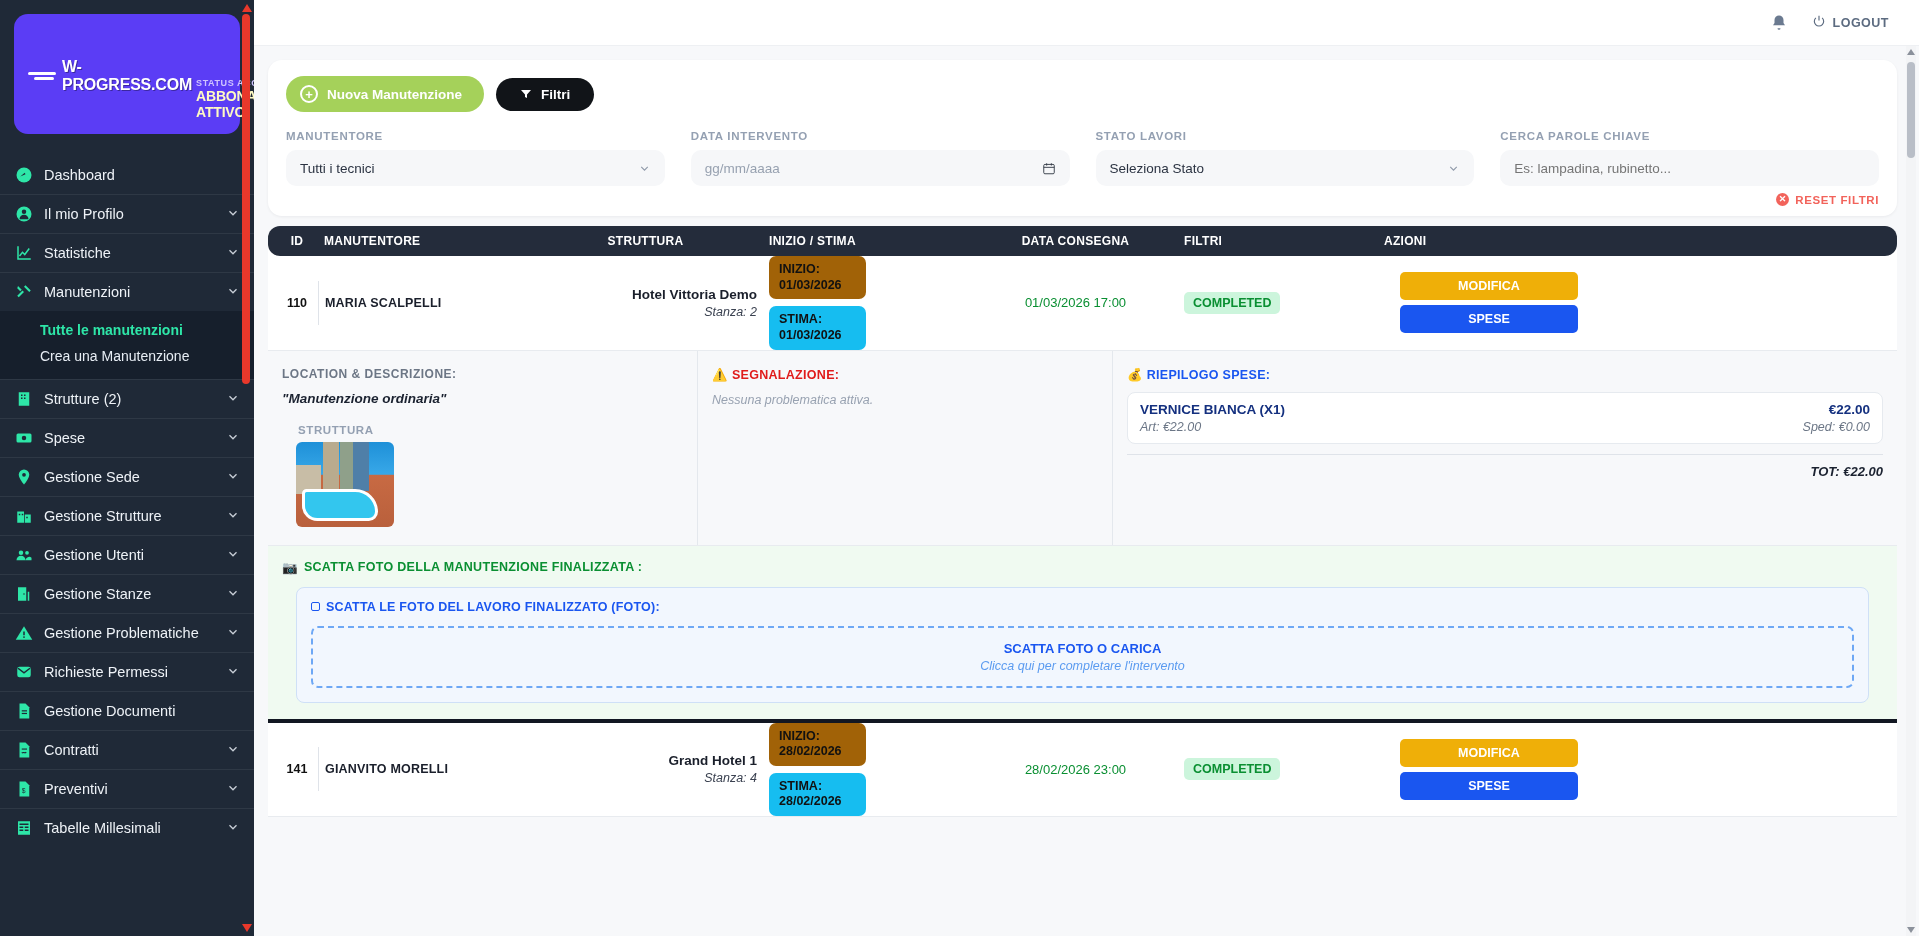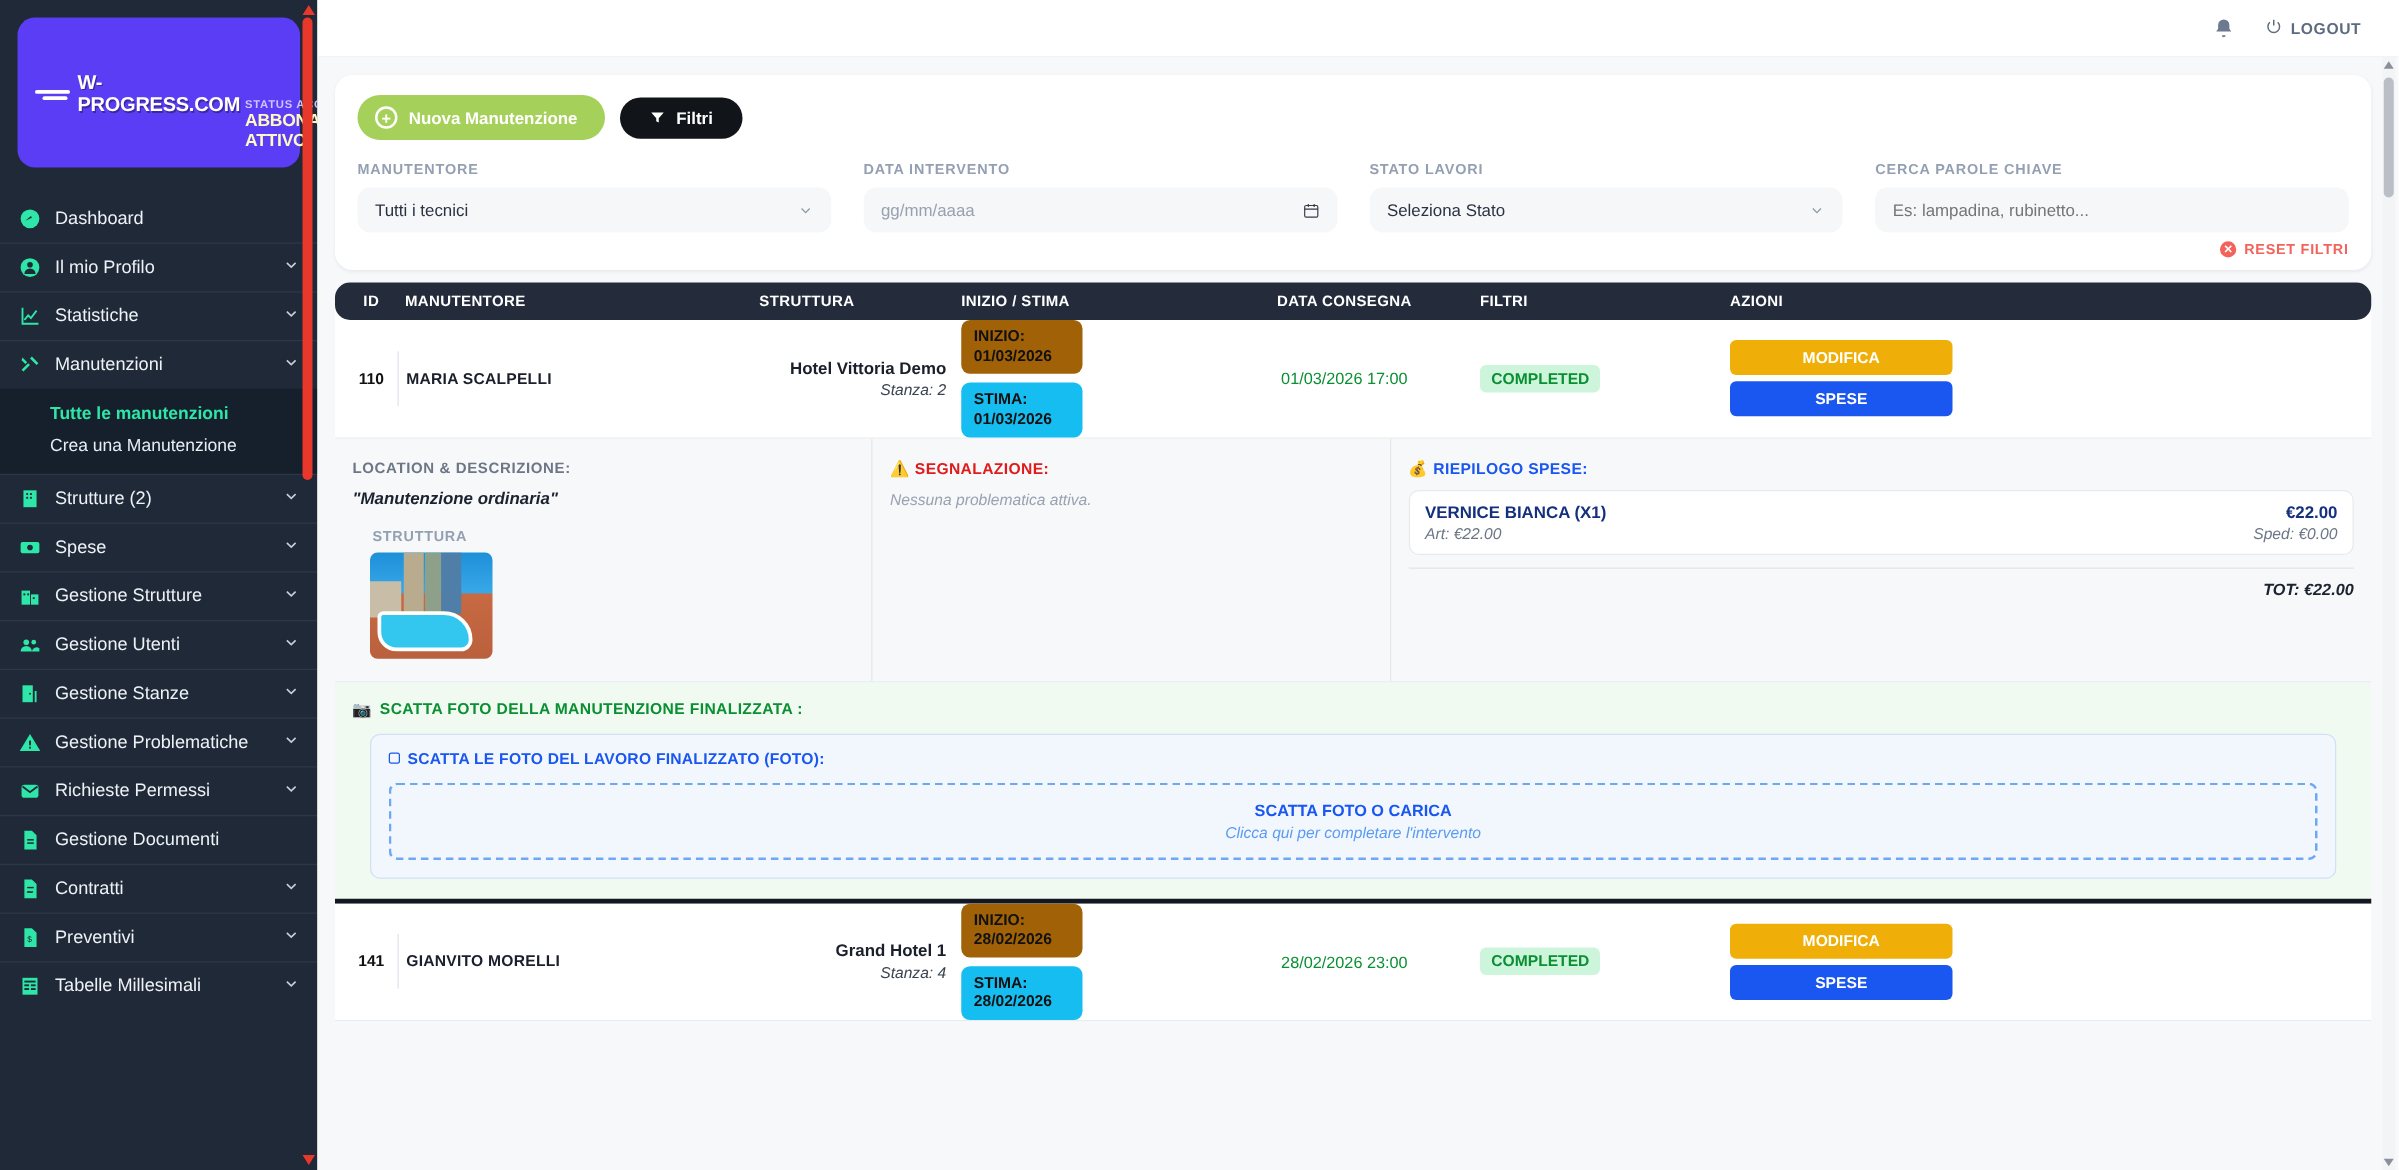--- a/index.html
+++ b/index.html
@@ -213,21 +213,21 @@
   .chip.inizio { background: #a16207; }
   .chip.stima  { background: #16bdf0; margin-top: 7px; }
   .cell-consegna { text-align: center; font-size: 13px; font-weight: normal; color: #0a8f32; }
   .badge-completed {
     display: inline-block; background: #ccf5dc; color: #0a8f32;
     font-size: 12.5px; font-weight: bold; border-radius: 5px; padding: 4px 9px;
   }
   .act-btn {
     display: block; width: 178px; text-align: center; border: none;
     font-size: 12.5px; font-weight: bold; color: #fff; cursor: pointer;
-    padding: 7px 0; border-radius: 5px;
+    padding: 7px 0; border-radius: 5px; margin-left: 16px;
   }
   .act-modifica { background: #efaf08; }
   .act-spese { background: #1a56f0; margin-top: 5px; }
 
   
   .detail { display: flex; background: #f7f8fa; border-bottom: 1px solid #e8ebef; }
   .detail-col { padding: 16px 14px 18px 14px; }
   .d-left   { width: 430px; border-right: 1px solid #e4e8ed; }
   .d-mid    { width: 415px; border-right: 1px solid #e4e8ed; }
   .d-right  { flex: 1; }
@@ -398,20 +398,32 @@
               <rect x="2" y="6" width="20" height="12" rx="2"></rect>
               <circle cx="12" cy="12" r="3" fill="#1f2937"></circle>
             </svg>
           </span>
         <span class="nav-label">Spese</span>
         <span class="chev"><svg viewBox="0 0 24 24">
               <polyline points="6 9 12 15 18 9"></polyline>
             </svg></span>
       </div>
 
+      <div class="nav-item">
+        <span class="nav-icon">
+            <svg viewBox="0 0 24 24">
+              <path d="M12 2a7 7 0 00-7 7c0 5 7 13 7 13s7-8 7-13a7 7 0 00-7-7z"></path>
+              <circle cx="12" cy="9" r="2.5" fill="#1f2937"></circle>
+            </svg>
+          </span>
+        <span class="nav-label">Gestione Sede</span>
+        <span class="chev"><svg viewBox="0 0 24 24">
+              <polyline points="6 9 12 15 18 9"></polyline>
+            </svg></span>
+      </div>
 
       <div class="nav-item">
         <span class="nav-icon">
             <svg viewBox="0 0 24 24">
               <rect x="3" y="6" width="9" height="15"></rect>
               <rect x="13" y="10" width="8" height="11"></rect>
               <rect x="5" y="9" width="2" height="2" fill="#1f2937"></rect>
               <rect x="9" y="9" width="2" height="2" fill="#1f2937"></rect>
               <rect x="15" y="13" width="2" height="2" fill="#1f2937"></rect>
             </svg>

